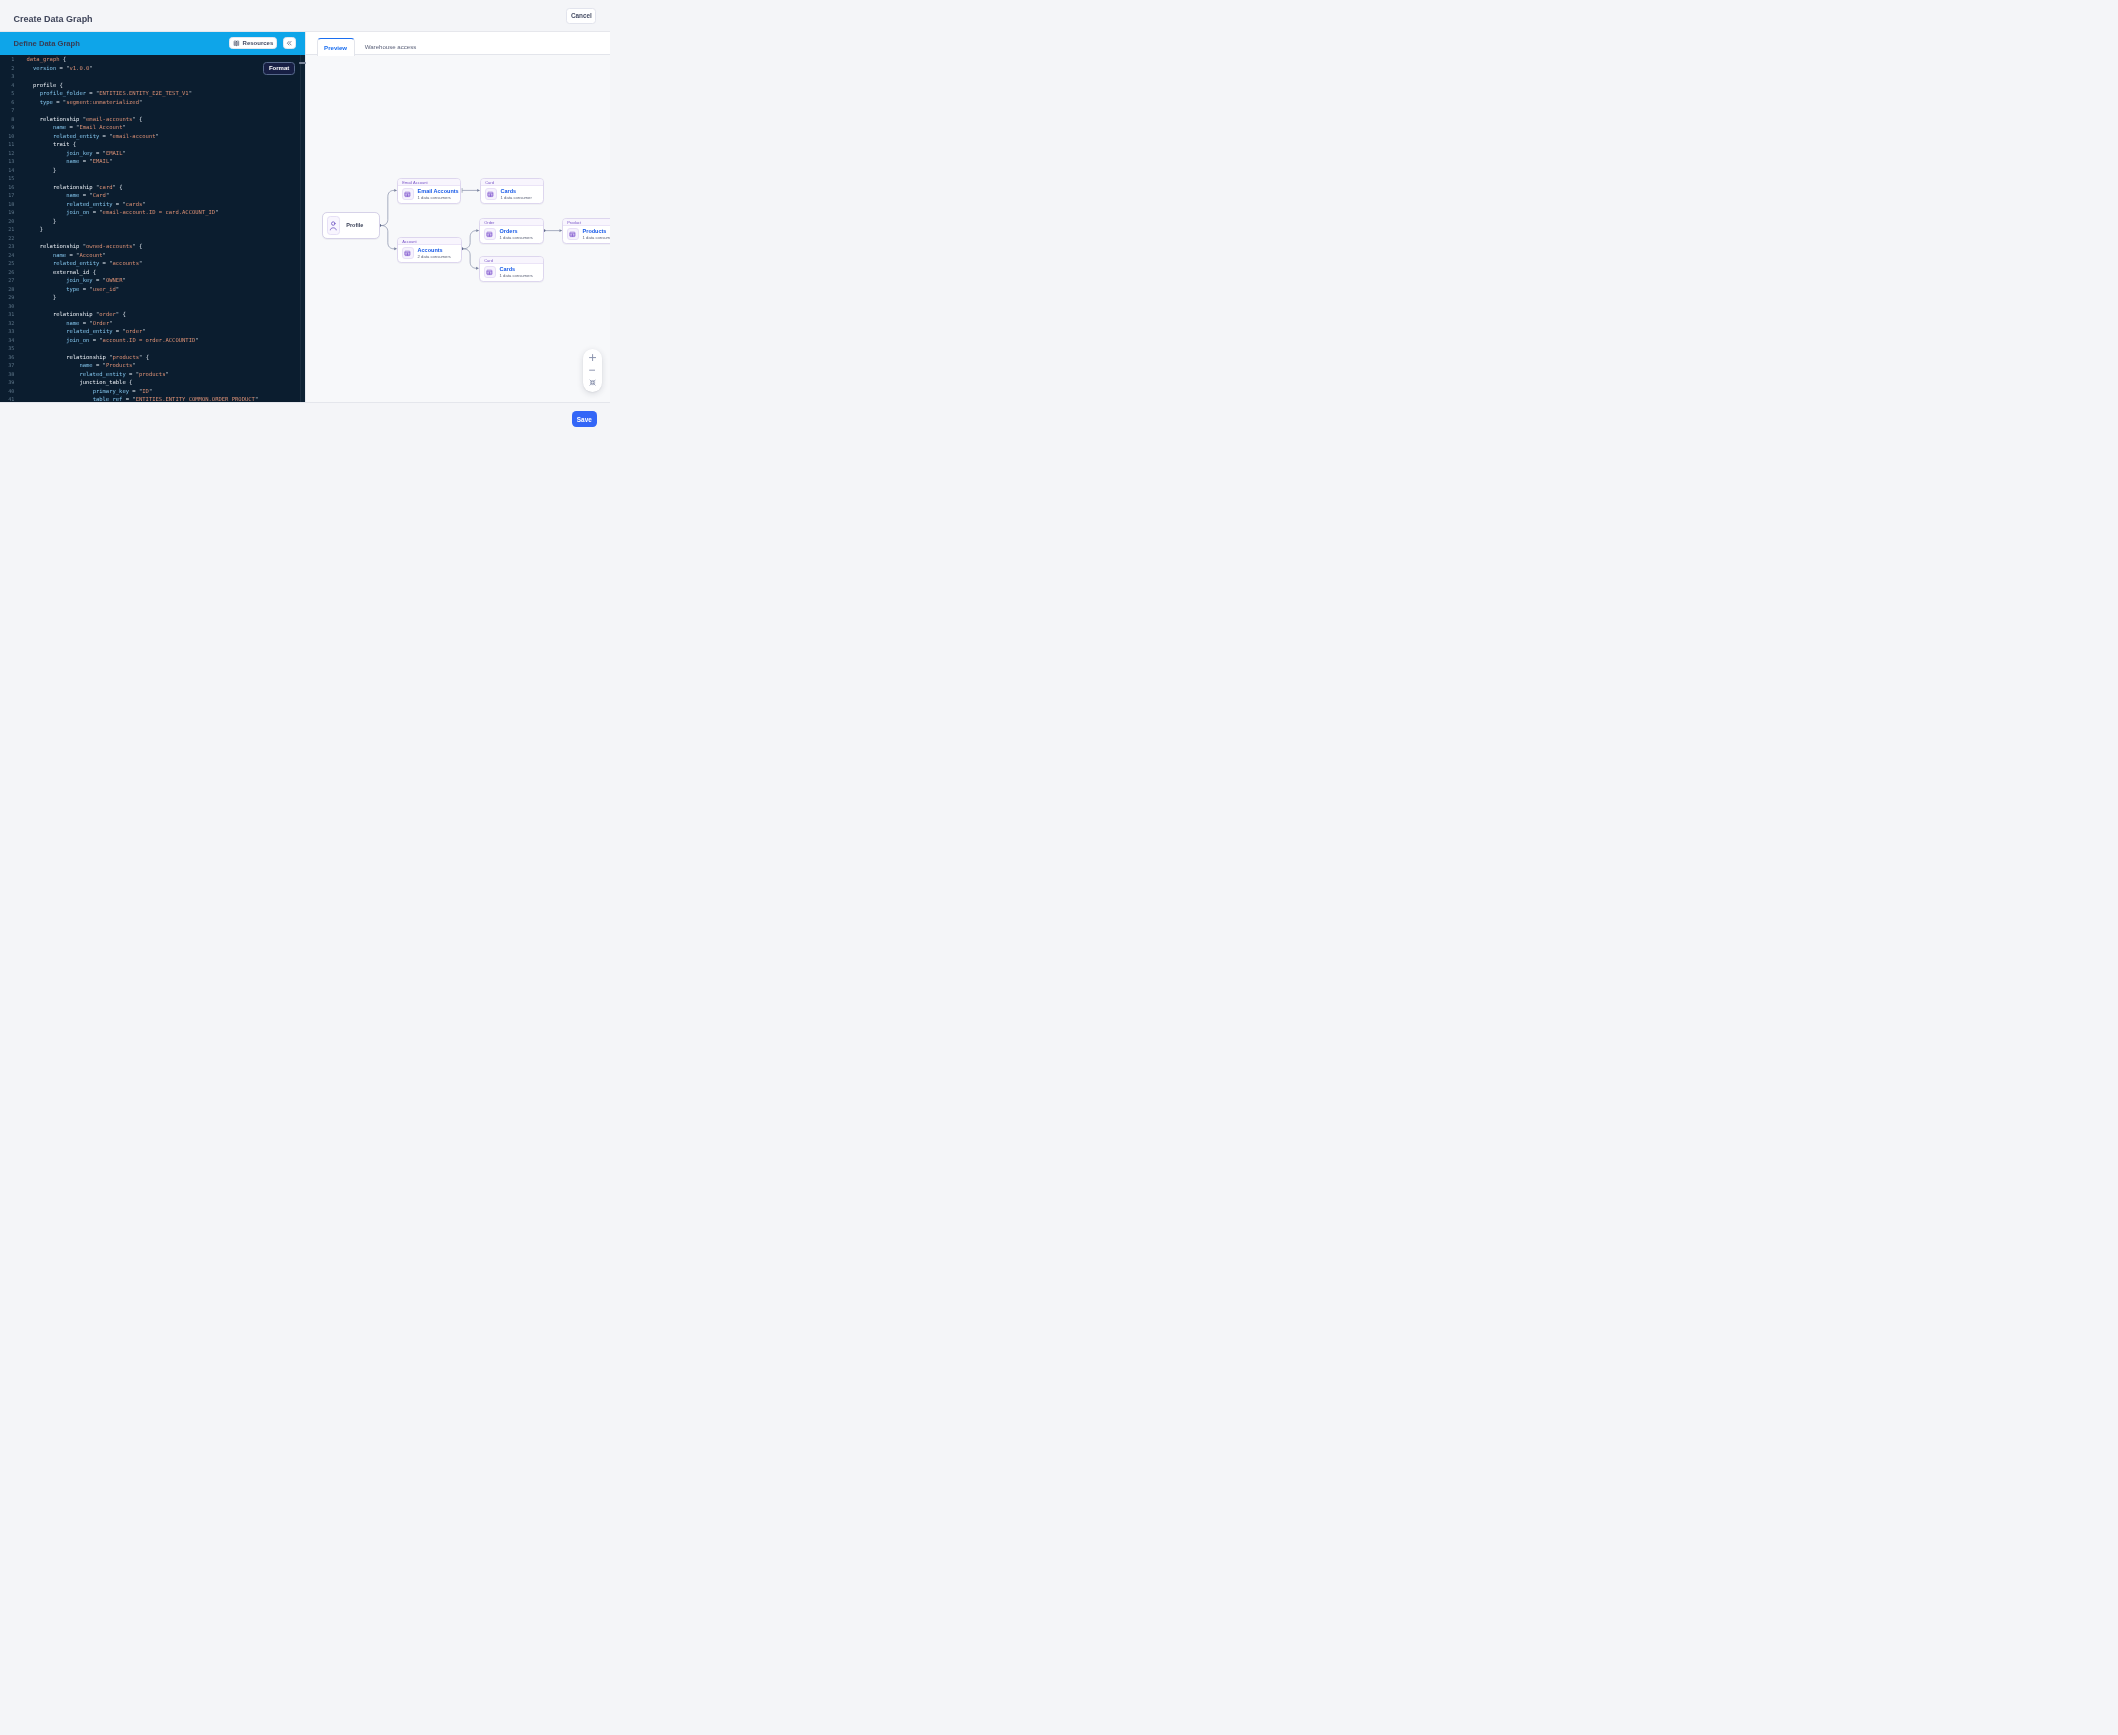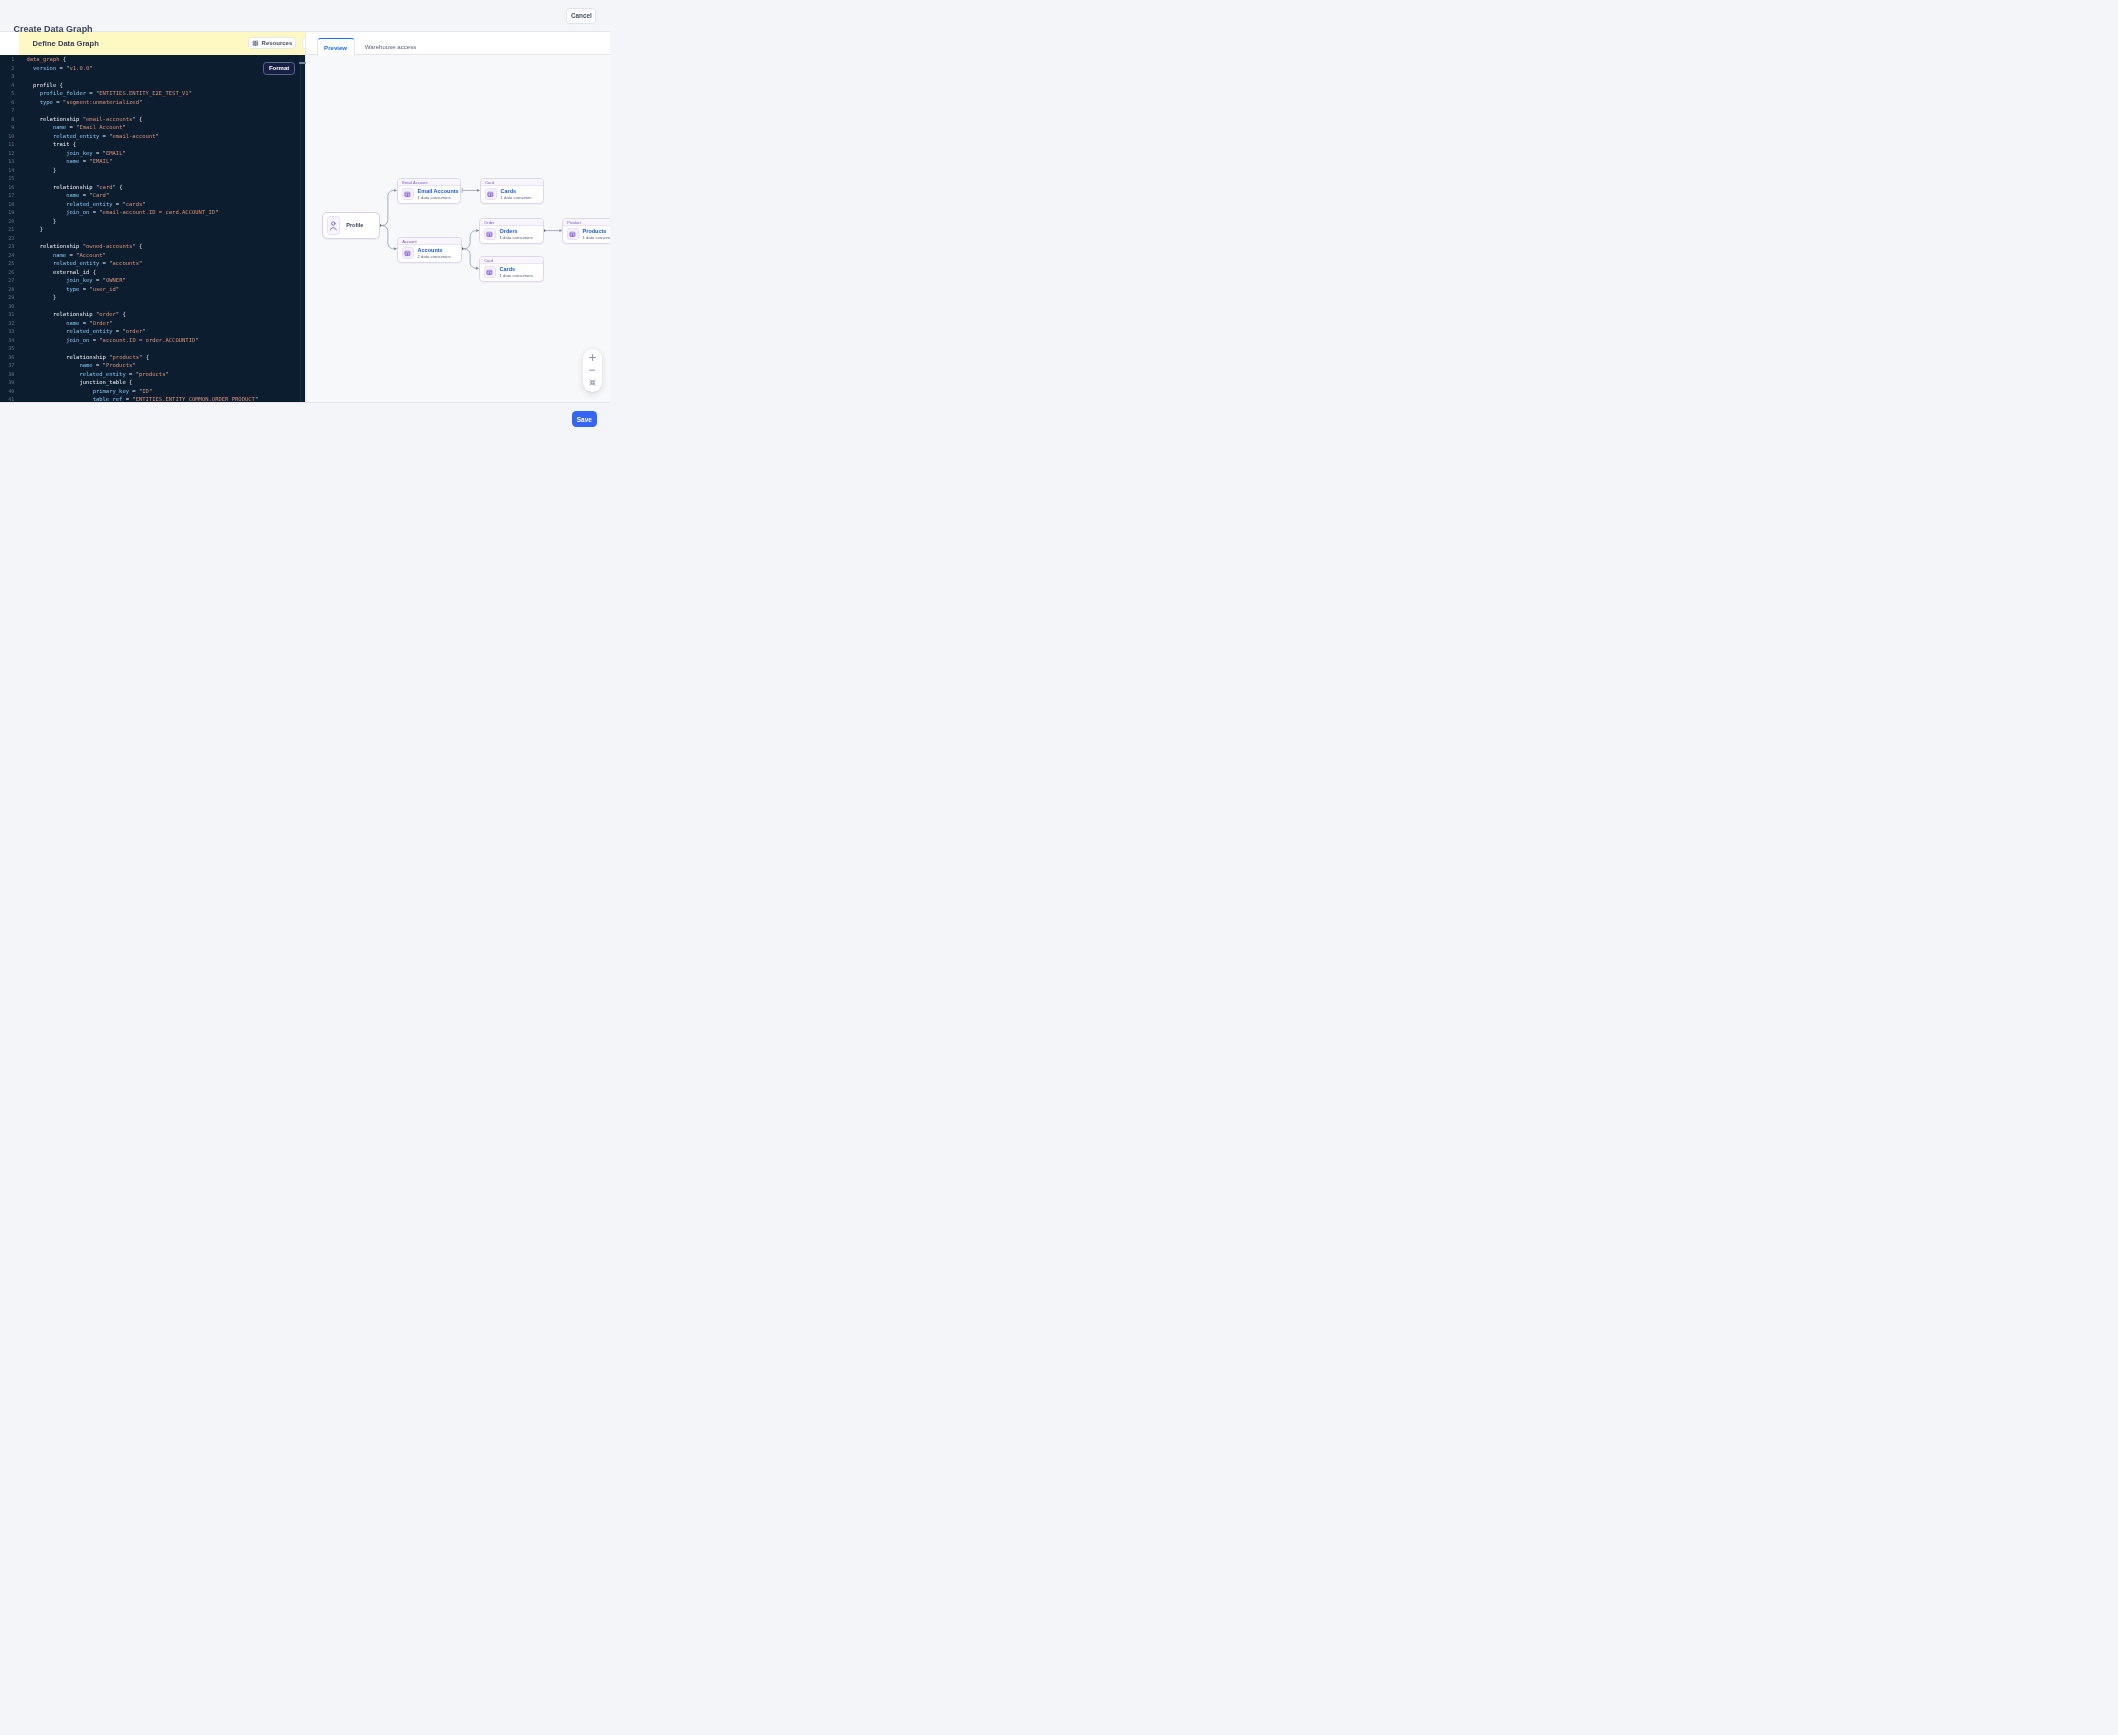--- a/index.html
+++ b/index.html
@@ -3,28 +3,28 @@
 <meta charset="utf-8">
 <style>
   * { margin:0; padding:0; box-sizing:border-box; }
   html,body { width:610px; height:434px; overflow:hidden; }
   body { font-family:"Liberation Sans", sans-serif; background:#f4f5f8; position:relative;
          -webkit-font-smoothing:antialiased; }
 
   
   .app-header { position:absolute; left:0; top:0; width:610px; height:32px;
     background:#f4f5f8; border-bottom:0.4px solid #e6e7ec; z-index:30; }
-  .app-title { position:absolute; left:13.6px; top:24px; font-size:9px; font-weight:700; color:#3e4459; }
+  .app-title { position:absolute; left:13.6px; top:14px; font-size:9px; font-weight:700; color:#3e4459; }
   .btn-cancel { position:absolute; right:13.6px; top:8px; width:30px; height:15.7px;
     background:#ffffff; border:0.4px solid #e2e4ed; border-radius:3.4px;
     font-size:6.4px; font-weight:700; color:#454c64; display:flex; align-items:center; justify-content:center; cursor:pointer; }
 
   
   .left-panel { position:absolute; left:0; top:32px; width:305px; height:370px; background:#fff; }
-  .left-panel-header { position:relative; height:22.5px; background:#fef9c3;margin-left:19px; }
+  .left-panel-header { position:relative; height:22.5px; background:#0ea5e9; }
   .panel-title { position:absolute; left:13.6px; top:6.8px; font-size:7.6px; font-weight:700; color:#383e55; }
   .btn-resources { position:absolute; left:229px; top:5.1px; width:48px; height:12.3px;
     background:#fff; border:0.4px solid #e6e8ef; border-radius:3.4px; display:flex; align-items:center;
     justify-content:center; gap:3px; font-size:6px; font-weight:700; color:#454c64; cursor:pointer; }
   .btn-collapse { position:absolute; left:283px; top:5.1px; width:12.7px; height:12.3px;
     background:#fff; border:0.4px solid #e6e8ef; border-radius:3.4px; display:flex; align-items:center;
     justify-content:center; cursor:pointer; }
 
   
   .code-editor { position:relative; width:305px; height:347px; background:#0b1d2f; overflow:hidden; }

